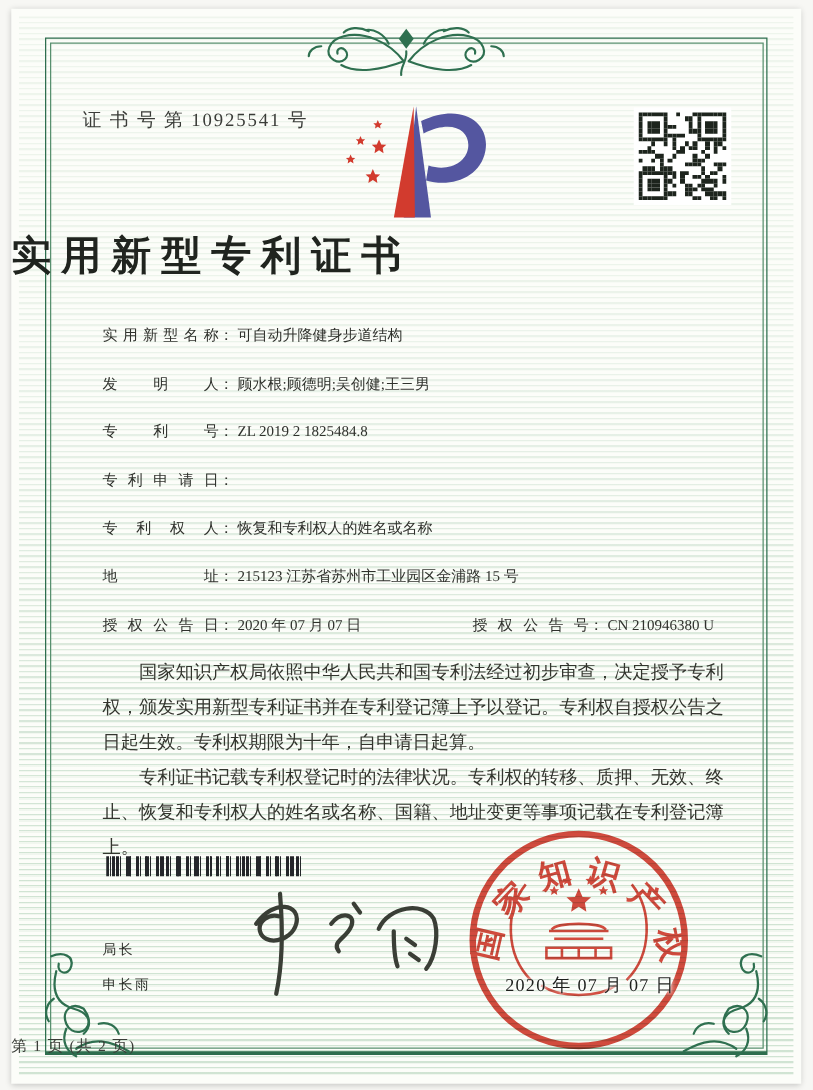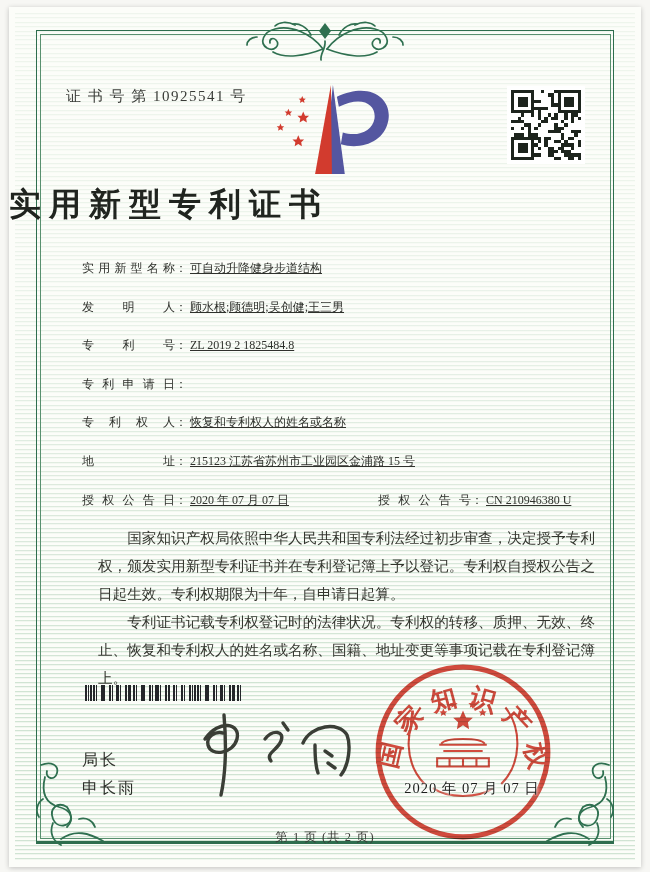--- a/index.html
+++ b/index.html
@@ -25,41 +25,41 @@
         display:grid; grid-template-rows:repeat(21,1fr); grid-template-columns:repeat(21,1fr); }
   .qr i { background:transparent; } .qr i.on { background:#1d241d; }
 
   .title { position:absolute; left:0; right:0; top:176px; text-align:left; font-size:32px; font-weight:bold;
            letter-spacing:8px; color:#20241f; }
 
   .fields { position:absolute; left:73px; top:250px; right:55px; color:#2f312c; font-size:12px; }
   .frow { height:38.6px; display:flex; align-items:flex-start; line-height:23px; white-space:nowrap; }
   .flabel { display:inline-block; width:93px; text-align:justify; text-align-last:justify; }
   .fcolon { display:inline-block; width:15px; }
-  .fvalue { display:inline-block;text-decoration:underline; }
+  .fvalue { display:inline-block; }
   .w176 { width:188px; }
 
-  .paras { position:absolute; left:89px; top:517px; width:497px; font-size:14.6px; line-height:28px;
+  .paras { position:absolute; left:73px; top:517px; width:497px; font-size:14.6px; line-height:28px;
            color:#33352e; text-align:justify; }
   .paras p { text-indent:2em; }
 
   .barcode { position:absolute; left:76px; top:678px; width:158px; height:16px;
     background:
       repeating-linear-gradient(90deg,#24262a 0 2px,transparent 2px 3px,#24262a 3px 4px,transparent 4px 8px),
       repeating-linear-gradient(90deg,transparent 0 5px,#24262a 5px 7px,transparent 7px 13px); }
 
-  .director { position:absolute; left:73px; top:739px; font-size:16px; color:#2c2e29; line-height:28px; letter-spacing:2px; }
+  .director { position:absolute; left:73px; top:739px; font-size:11px; color:#2c2e29; line-height:28px; letter-spacing:2px; }
   .signature { position:absolute; left:182px; top:702px; width:172px; height:98px; }
 
   .seal { position:absolute; left:364px; top:655px; width:180px; height:180px; opacity:.92; mix-blend-mode:multiply; }
   .seal-date { position:absolute; left:388px; top:772px; width:150px; text-align:center; font-size:14.5px;
                color:#1d1f1c; letter-spacing:1px;
                text-shadow:0 0 2px #fff,0 0 4px #fff,0 0 6px rgba(255,255,255,.9); }
 
-  .footer { position:absolute; left:0; right:0; top:822px; text-align:center; font-size:12.5px;
+  .footer { position:absolute; left:0; right:0; top:822px; font-size:12.5px;
             letter-spacing:1px; color:#3a3c37; }
 </style>
 </head>
 <body>
 
 <div class="stage">
   <div class="paper">
     <div class="stripes"></div>
 
     <div class="frame">

